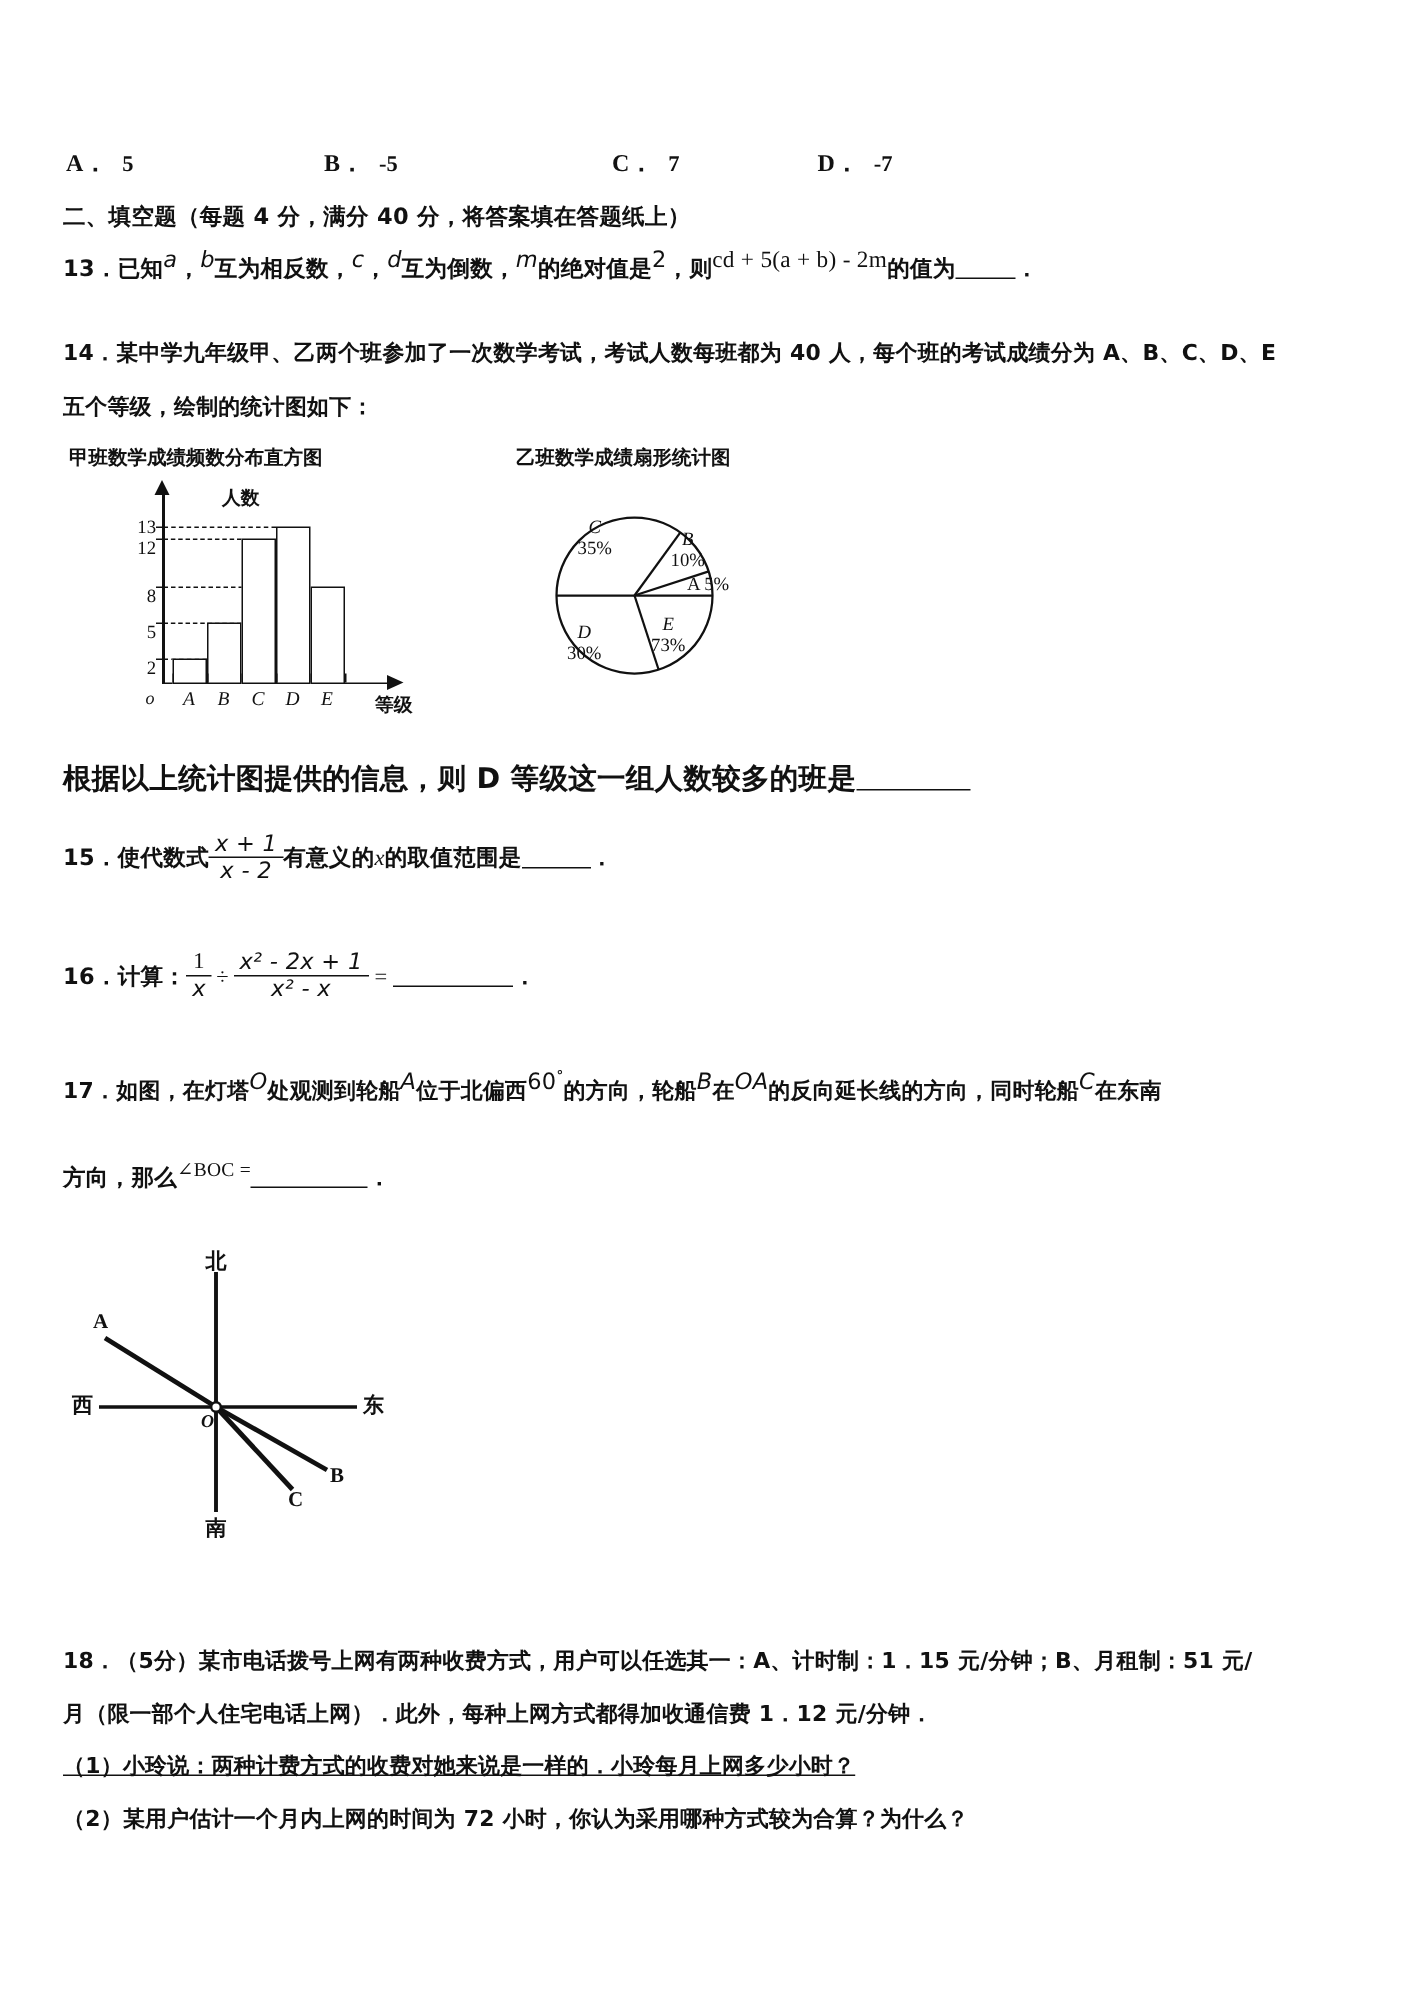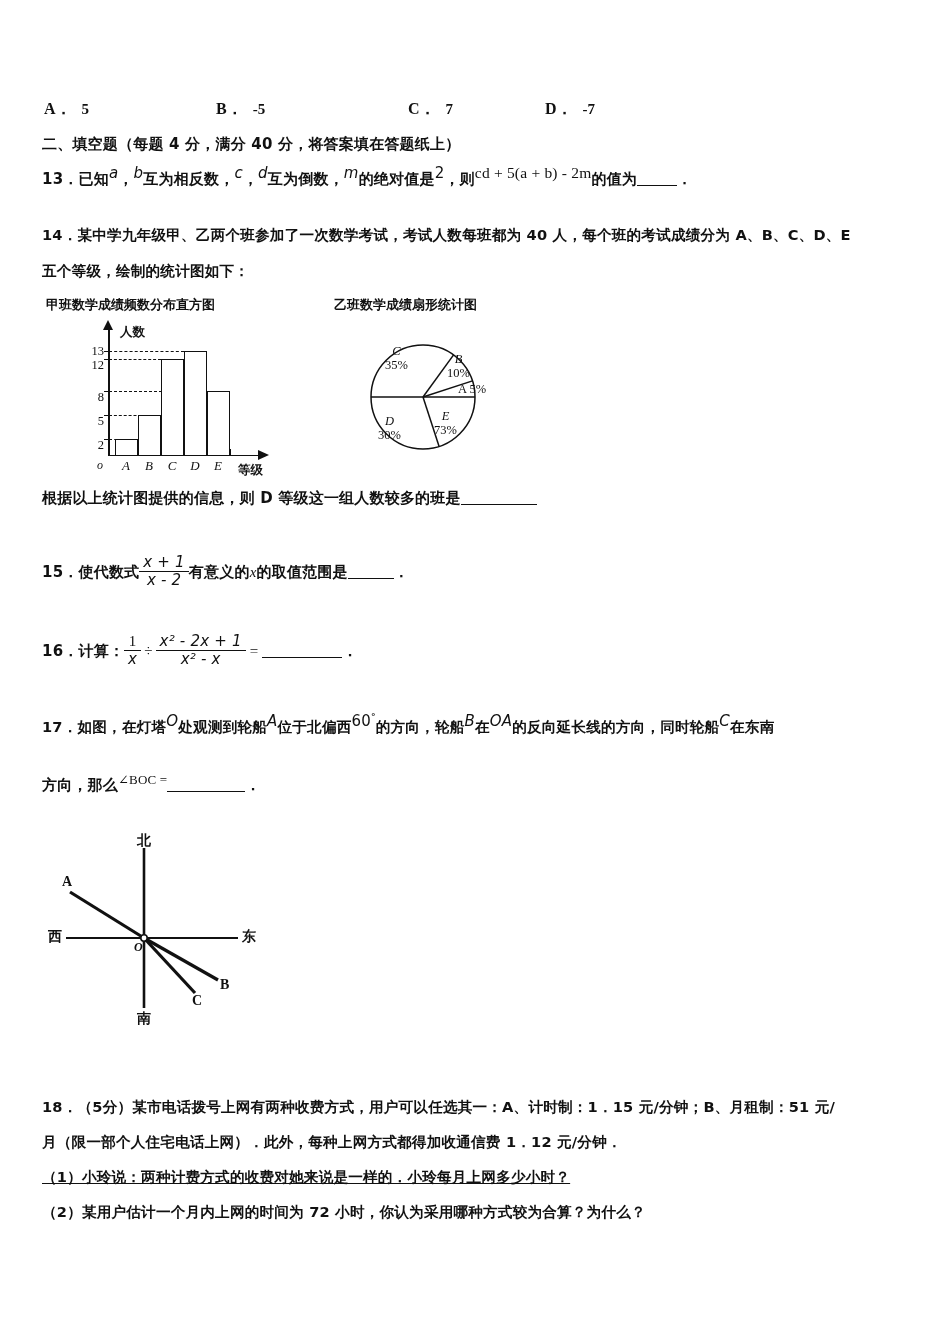--- a/index.html
+++ b/index.html
@@ -127,20 +127,21 @@
     font-size: 13px;
     text-align: center;
     width: 20px;
   }
   .axname {
     position: absolute;
     font-family: "DejaVu Sans", "Liberation Sans", sans-serif;
     font-size: 12.5px;
     font-weight: bold;
     white-space: nowrap;
+    margin-left: 28px;
   }
   .origin {
     position: absolute;
     font-family: "Liberation Serif", serif;
     font-style: italic;
     font-size: 12px;
   }
 
   
   .pielabel {
@@ -201,21 +202,21 @@
     <div class="figtitle" style="left:6px; top:0px;">甲班数学成绩频数分布直方图</div>
 
     <div class="axis" style="left:68px; top:32px; width:1.6px; height:128px;"></div>
     <div style="position:absolute; left:63px; top:24px; width:0; height:0; border-left:5px solid transparent; border-right:5px solid transparent; border-bottom:10px solid #111;"></div>
 
     <div class="axis" style="left:68px; top:158.5px; width:152px; height:1.6px;"></div>
     <div style="position:absolute; left:218px; top:154px; width:0; height:0; border-top:5px solid transparent; border-bottom:5px solid transparent; border-left:11px solid #111;"></div>
 
     <div class="axname" style="left:80px; top:28px;">人数</div>
 
-    <div class="axname" style="left:198px; top:166px;">等级</div>
+    <div class="axname" style="left:182px; top:166px;">等级</div>
     <div class="origin" style="left:57px; top:162px;">o</div>
 
     <div class="ytick" style="left:42px; top:142px;">2</div>
     <div class="ytickmark" style="left:64px; top:142.5px;"></div>
     <div class="ytick" style="left:42px; top:118px;">5</div>
     <div class="ytickmark" style="left:64px; top:118.5px;"></div>
     <div class="ytick" style="left:42px; top:94px;">8</div>
     <div class="ytickmark" style="left:64px; top:94.5px;"></div>
     <div class="ytick" style="left:42px; top:62px;">12</div>
     <div class="ytickmark" style="left:64px; top:62.5px;"></div>
@@ -243,21 +244,21 @@
 
     <div class="xlab" style="left:76px;  top:162px;">A</div>
     <div class="xlab" style="left:99px;  top:162px;">B</div>
     <div class="xlab" style="left:122px; top:162px;">C</div>
     <div class="xlab" style="left:145px; top:162px;">D</div>
     <div class="xlab" style="left:168px; top:162px;">E</div>
   </div>
 
   <div class="fig" style="left:330px; top:296px; width:230px; height:180px;">
 
-    <div class="figtitle" style="left:4px; top:0px;">乙班数学成绩扇形统计图</div>
+    <div class="figtitle" style="left:14px; top:0px;">乙班数学成绩扇形统计图</div>
 
     <svg width="230" height="180" style="position:absolute; left:0; top:0;">
       <circle cx="93" cy="101" r="52" fill="#ffffff" stroke="#111111" stroke-width="1.5"></circle>
 
       <line x1="93" y1="101" x2="145" y2="101" stroke="#111111" stroke-width="1.5"></line>
 
       <line x1="93" y1="101" x2="142.5" y2="84.9" stroke="#111111" stroke-width="1.5"></line>
 
       <line x1="93" y1="101" x2="123.6" y2="58.9" stroke="#111111" stroke-width="1.5"></line>
 
@@ -278,21 +279,21 @@
     <div class="pielabel" style="left:48px; top:118px;">
       <span class="let">D</span><br>
       <span>30%</span>
     </div>
     <div class="pielabel" style="left:104px; top:113px;">
       <span class="let">E</span><br>
       <span>73%</span>
     </div>
   </div>
 
-  <div class="line cn" style="left:42px; top:489px; font-size:15px;">
+  <div class="line cn" style="left:42px; top:506px; font-size:19px;">
     <span>根据以上统计图提供的信息，则 D 等级这一组人数较多的班是</span><span class="blank" style="width:76px;"></span>
   </div>
 
   <div class="line cn" style="left:42px; top:555px; font-size:15px;">
     <span>15．</span><span>使代数式</span><span class="frac"><span class="num">x + 1</span><span class="den">x ‑ 2</span></span><span>有意义的</span><span class="mi">x</span><span>的取值范围是</span><span class="blank" style="width:46px;"></span><span>．</span>
   </div>
 
   <div class="line cn" style="left:42px; top:634px; font-size:15px;">
     <span>16．</span><span>计算：</span><span class="frac"><span class="num mn">1</span><span class="den">x</span></span><span class="mn" style="padding:0 3px;">÷</span><span class="frac"><span class="num">x² ‑ 2x + 1</span><span class="den">x² ‑ x</span></span><span class="mn" style="padding:0 4px;">=</span><span class="blank" style="width:80px;"></span><span>．</span>
   </div>

